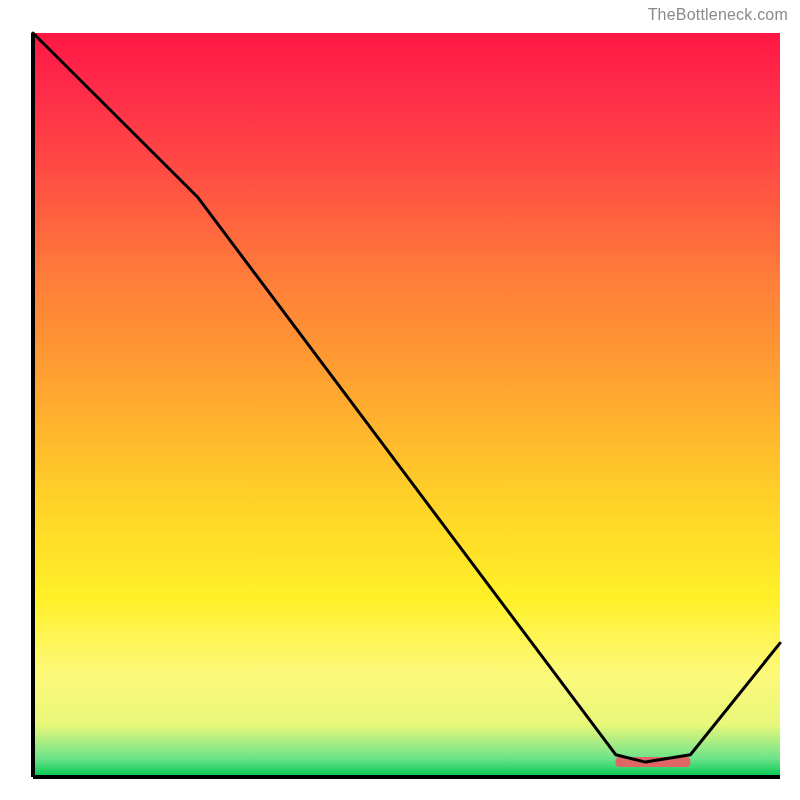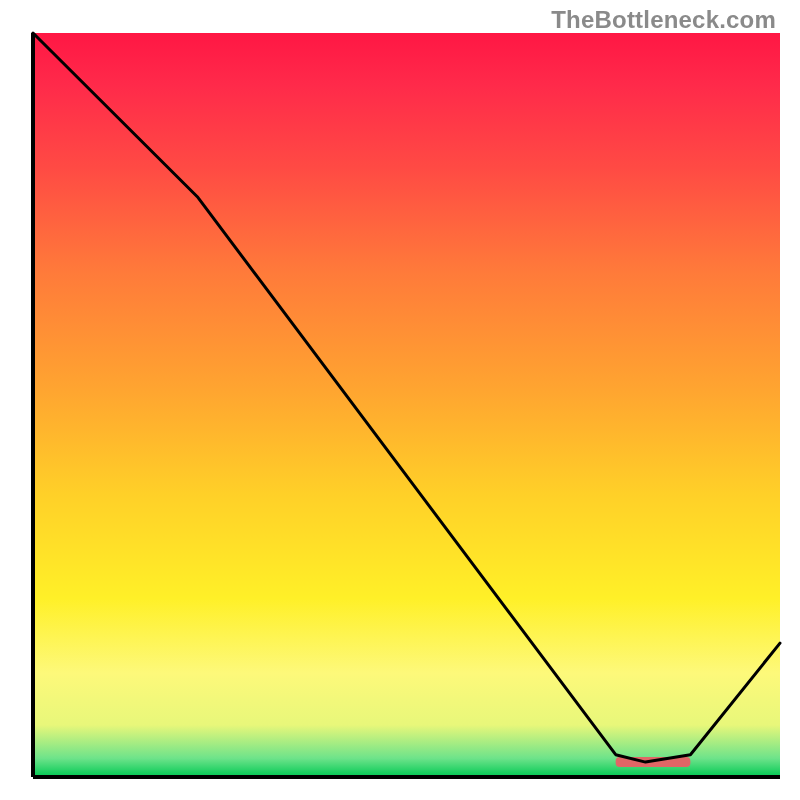--- a/index.html
+++ b/index.html
@@ -12,23 +12,23 @@
     font-family: Arial, Helvetica, sans-serif;
   }
   .stage {
     position: relative;
     width: 800px;
     height: 800px;
   }
   .watermark {
     position: absolute;
     top: 6px;
-    right: 24px;
-    font-size: 24px;
-    font-weight: 700;
+    right: 12px;
+    font-size: 16px;
+    font-weight: 400;
     color: #8a8a8a;
     letter-spacing: 0.2px;
     z-index: 50;
     user-select: none;
   }
   svg.plot {
     position: absolute;
     top: 0;
     left: 0;
     width: 800px;

